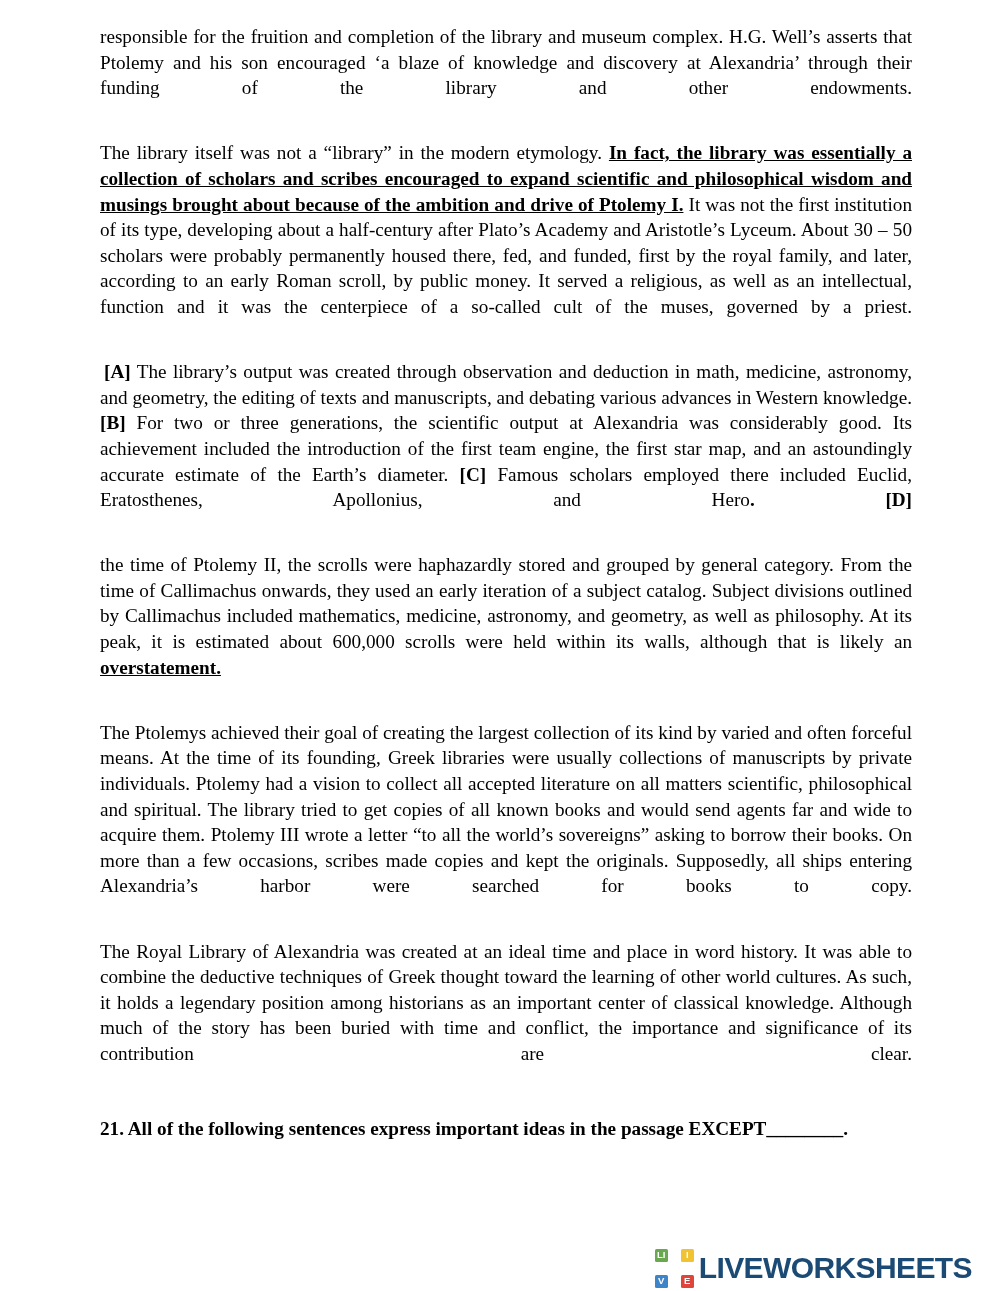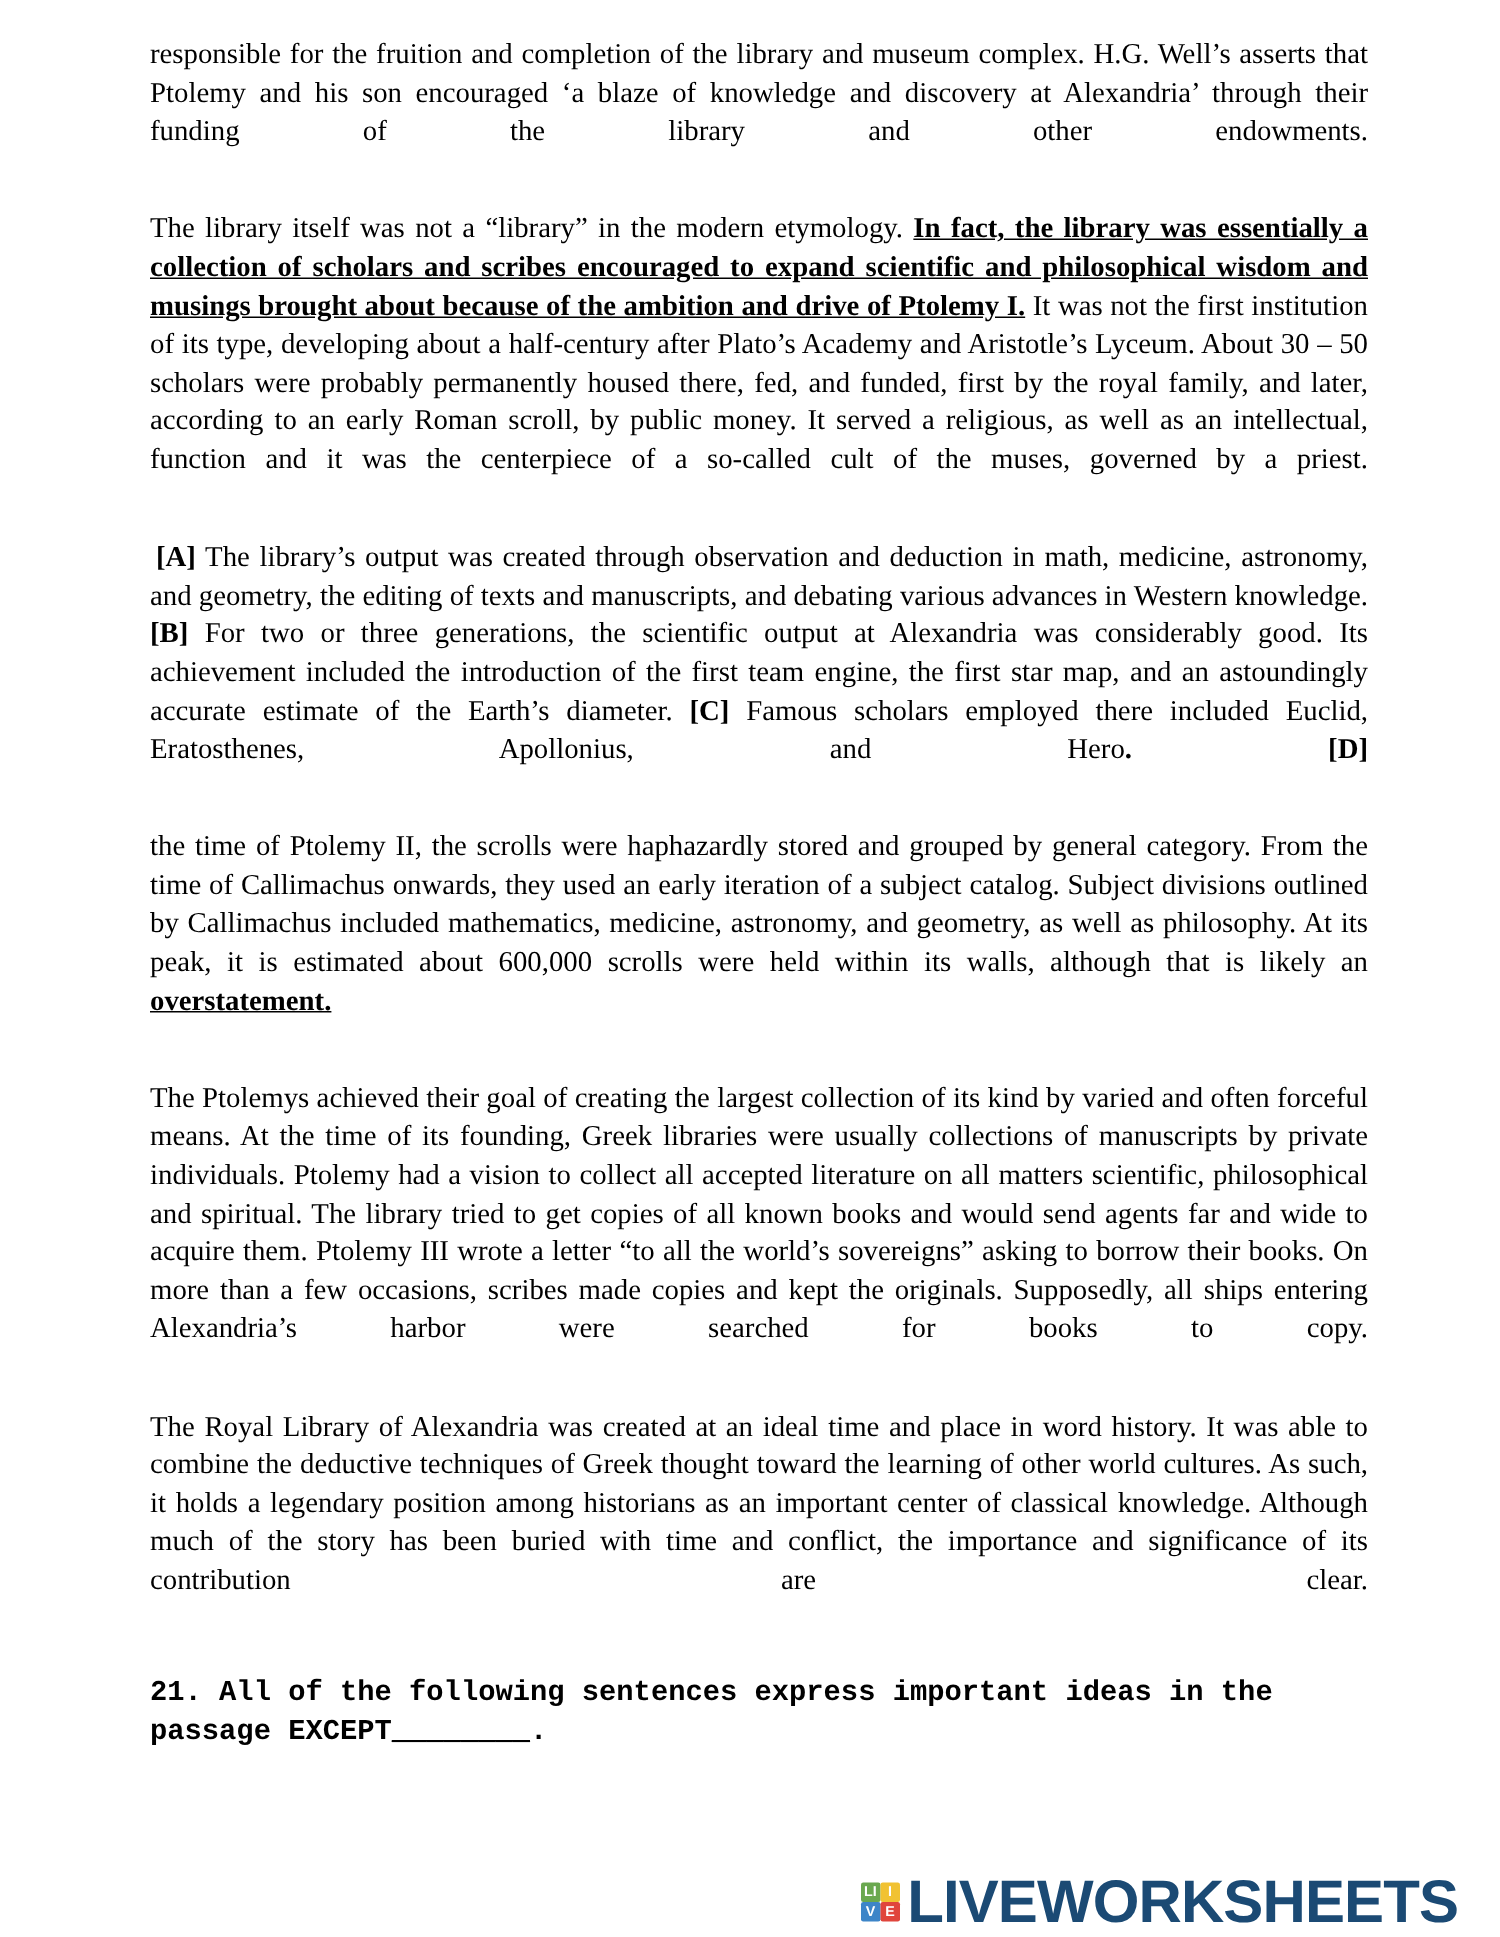--- a/index.html
+++ b/index.html
@@ -64,21 +64,20 @@
     font-weight: bold;
     text-decoration: underline;
   }
 
   .q-head {
     margin: 24px 0 16px 0;
     font-size: 19.2px;
     line-height: 25.6px;
     font-weight: bold;
     text-align: left;
-    font-family: Liberation Mono, monospace;
   }
   .q-head .blank {
     text-decoration: underline;
     letter-spacing: 0px;
   }
 
   .choice {
     margin: 0 0 12px 0;
     font-size: 19.2px;
     line-height: 32px;
@@ -92,38 +91,38 @@
     bottom: 6px;
     display: flex;
     align-items: center;
     gap: 2px;
     height: 34px;
   }
   .logo-mark {
     display: grid;
     grid-template-columns: 13px 13px;
     grid-template-rows: 13px 13px;
-    gap: 0;
+    gap: 13px;
     margin-right: 3px;
   }
   .logo-cell {
     display: flex;
     align-items: center;
     justify-content: center;
     font-family: "Liberation Sans", sans-serif;
     font-weight: bold;
     font-size: 9.5px;
     color: #ffffff;
     border-radius: 1.5px;
     line-height: 1;
   }
   .logo-word {
     font-family: "Liberation Sans", "DejaVu Sans", sans-serif;
     font-weight: bold;
-    font-size: 40px;
+    font-size: 30px;
     letter-spacing: -0.6px;
     line-height: 1;
     white-space: nowrap;
   }
 </style>
 </head>
 <body>
 
 <div class="page">
   <div class="doc-body">

